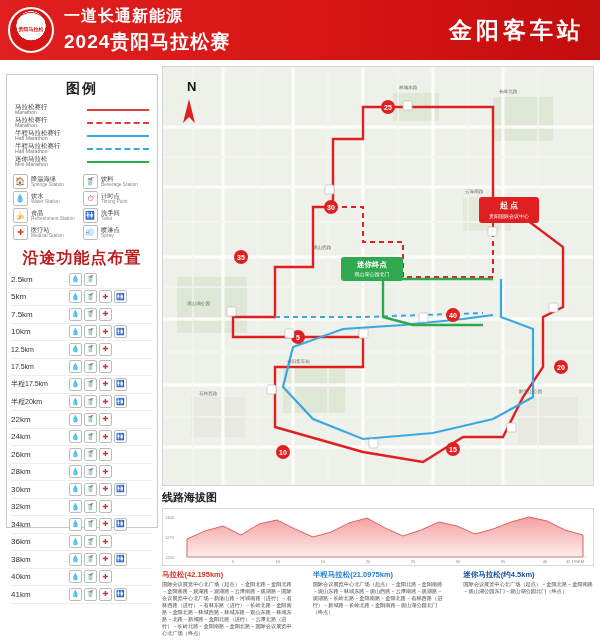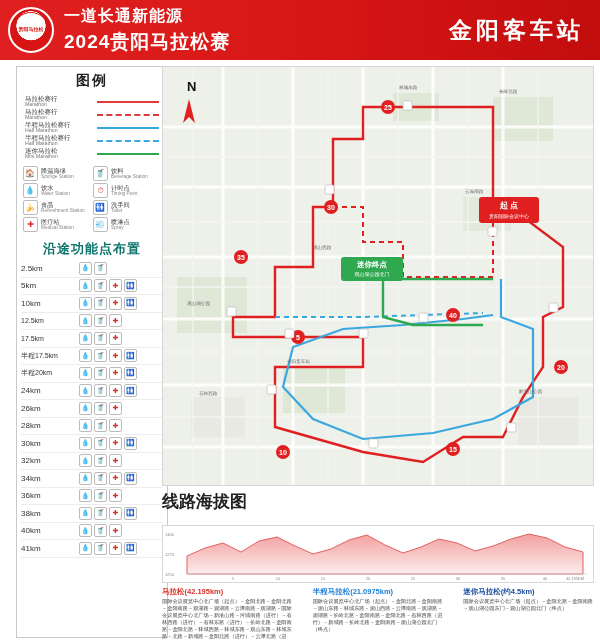--- a/index.html
+++ b/index.html
@@ -30,22 +30,22 @@
   .title-block { margin-left:10px; color:#fff; }
   .title-1 { font-size:16px; font-weight:bold; letter-spacing:1px; }
   .title-2 { font-size:19px; font-weight:bold; letter-spacing:1px; margin-top:2px;}
   .header-right {
     margin-left:auto; margin-right:16px; color:#fff;
     font-size:23px; font-weight:bold; letter-spacing:4px;
   }
 
   
   .left-panel {
-    position:absolute; left:6px; top:66px; width:152px; height:572px;
-    border:1px solid #c9c9c9; background:#fff;margin-left:10px;
+    position:absolute; left:6px; top:74px; width:152px; height:454px;
+    border:1px solid #c9c9c9; background:#fff;
   }
   .panel-title { text-align:center; font-size:14px; font-weight:bold; color:#222; padding:5px 0 3px; letter-spacing:2px;}
   .legend-lines { padding:2px 8px 4px 8px; }
   .leg-row { display:flex; align-items:center; height:13px; }
   .leg-label { font-size:6.5px; color:#333; width:72px; line-height:1.15;}
   .leg-label .en { color:#777; font-size:5.2px; display:block;}
   .leg-line { flex:1; height:0; border-top-width:2px; }
   .l-solid-red { border-top:2px solid #e23b3b; }
   .l-dash-red { border-top:2px dashed #e23b3b; }
   .l-solid-blue { border-top:2px solid #3aa8e0; }
@@ -56,41 +56,41 @@
   .icon-item { display:flex; align-items:center; gap:3px; }
   .ic {
     width:15px; height:15px; border:1px solid #bbb; border-radius:2px; background:#fff;
     display:flex; align-items:center; justify-content:center; font-size:8px; flex:none;
   }
   .ic.green { color:#2f9e44; } .ic.blue { color:#1f7fd6; }
   .ic.red { color:#d93025; } .ic.orange { color:#e08a1e; }
   .ic-txt { font-size:6.2px; color:#333; line-height:1.15; }
   .ic-txt .en { display:block; color:#888; font-size:4.8px; }
 
-  .sec-title { text-align:center; font-size:13px; font-weight:bold; color:#0f766e; padding:4px 0 2px; letter-spacing:1px;}
+  .sec-title { text-align:center; font-size:16px; font-weight:bold; color:#b91c1c; padding:4px 0 2px; letter-spacing:1px;}
 
   .km-list { padding:0 4px 4px 4px; }
   .km-row { display:flex; align-items:center; height:17.5px; border-bottom:1px solid #ededed; }
   .km-label { width:58px; font-size:8px; color:#333; }
   .km-label.small { font-size:7px; }
   .km-icons { display:flex; gap:2px; }
   .km-icons .ic { width:13px; height:13px; font-size:7px; }
 
   
   .map {
     position:absolute; left:162px; top:66px; width:432px; height:420px;
     background:#eef0ea; border:1px solid #d5d5d5; overflow:hidden;
   }
   .map svg { display:block; }
 
   
   .elev {
     position:absolute; left:162px; top:490px; width:432px; height:142px;
   }
-  .elev-title { font-size:17px; font-weight:bold; color:#222; margin-bottom:12px;}
+  .elev-title { font-size:11px; font-weight:bold; color:#222; margin-bottom:3px;}
   .elev-chart { position:relative; width:432px; height:58px; border:1px solid #d8d8d8; background:#fff;}
   .elev-chart svg { display:block; }
   .elev-cols { display:flex; gap:20px; margin-top:4px; }
   .elev-col { flex:1; }
   .elev-col h4 { margin:0 0 1px 0; font-size:7.5px; }
   .elev-col p { margin:0; font-size:5.2px; color:#444; line-height:1.35; }
   .c-red { color:#d93025; } .c-blue { color:#1f7fd6; } .c-navy { color:#1a4fa0; }
 </style>
 </head>
 <body>
@@ -192,20 +192,28 @@
         <div class="km-row">
           <div class="km-label">5km</div>
           <div class="km-icons">
             <div class="ic blue">💧</div>
             <div class="ic green">🥤</div>
             <div class="ic red">✚</div>
             <div class="ic blue">🚻</div>
           </div>
         </div>
         <div class="km-row">
+          <div class="km-label">7.5km</div>
+          <div class="km-icons">
+            <div class="ic blue">💧</div>
+            <div class="ic green">🥤</div>
+            <div class="ic red">✚</div>
+          </div>
+        </div>
+        <div class="km-row">
           <div class="km-label">10km</div>
           <div class="km-icons">
             <div class="ic blue">💧</div>
             <div class="ic green">🥤</div>
             <div class="ic red">✚</div>
             <div class="ic blue">🚻</div>
           </div>
         </div>
         <div class="km-row">
           <div class="km-label small">12.5km</div>
@@ -232,20 +240,28 @@
             <div class="ic blue">🚻</div>
           </div>
         </div>
         <div class="km-row">
           <div class="km-label small">半程20km</div>
           <div class="km-icons">
             <div class="ic blue">💧</div>
             <div class="ic green">🥤</div>
             <div class="ic red">✚</div>
             <div class="ic blue">🚻</div>
+          </div>
+        </div>
+        <div class="km-row">
+          <div class="km-label">22km</div>
+          <div class="km-icons">
+            <div class="ic blue">💧</div>
+            <div class="ic green">🥤</div>
+            <div class="ic red">✚</div>
           </div>
         </div>
         <div class="km-row">
           <div class="km-label">24km</div>
           <div class="km-icons">
             <div class="ic blue">💧</div>
             <div class="ic green">🥤</div>
             <div class="ic red">✚</div>
             <div class="ic blue">🚻</div>
           </div>

